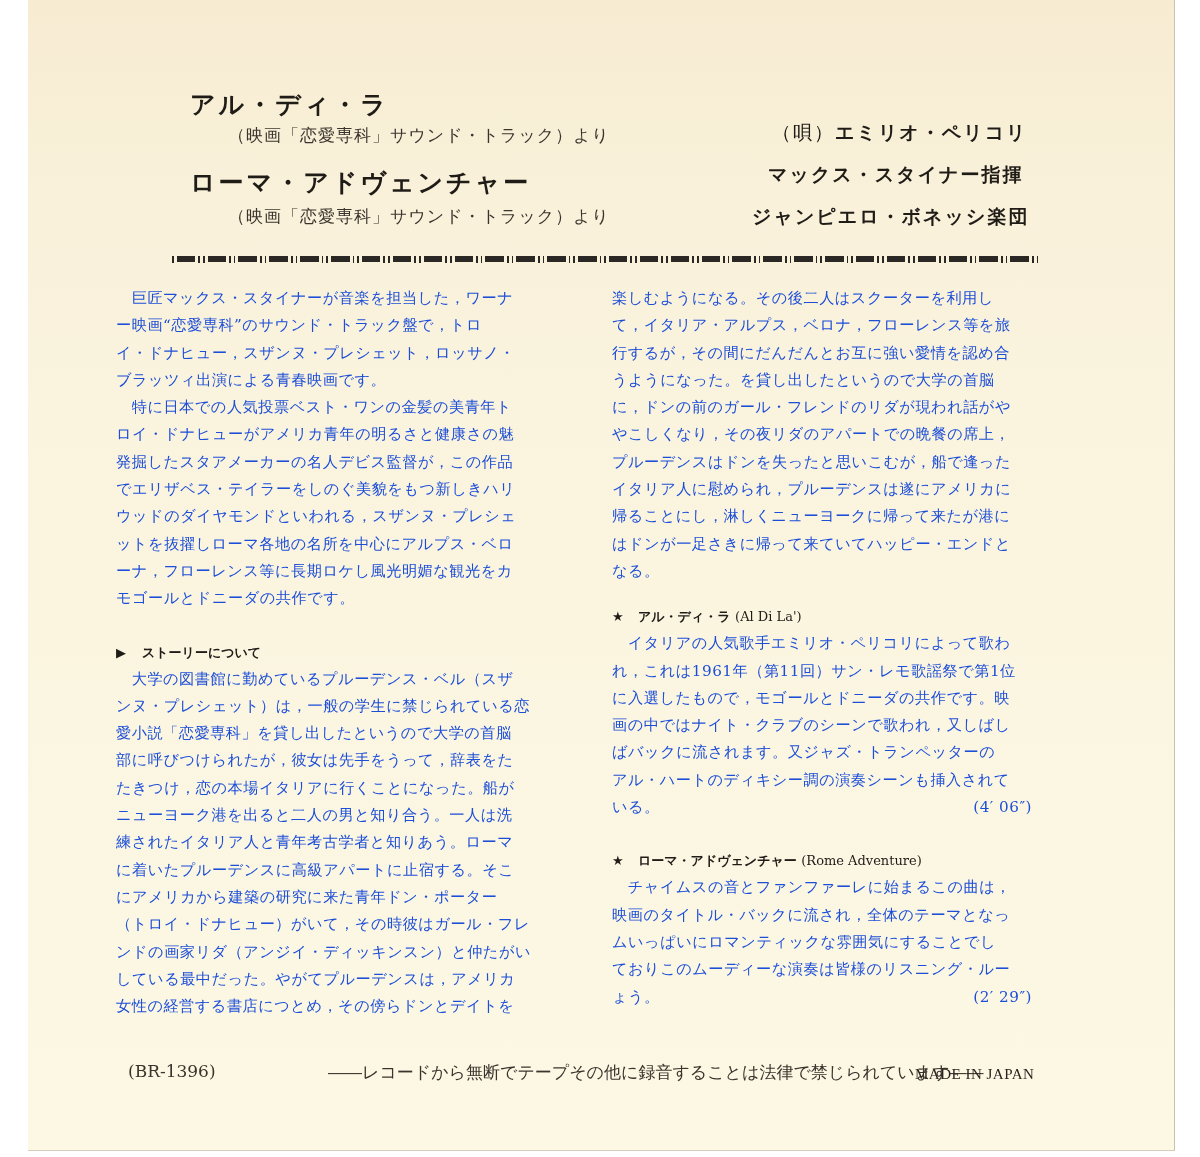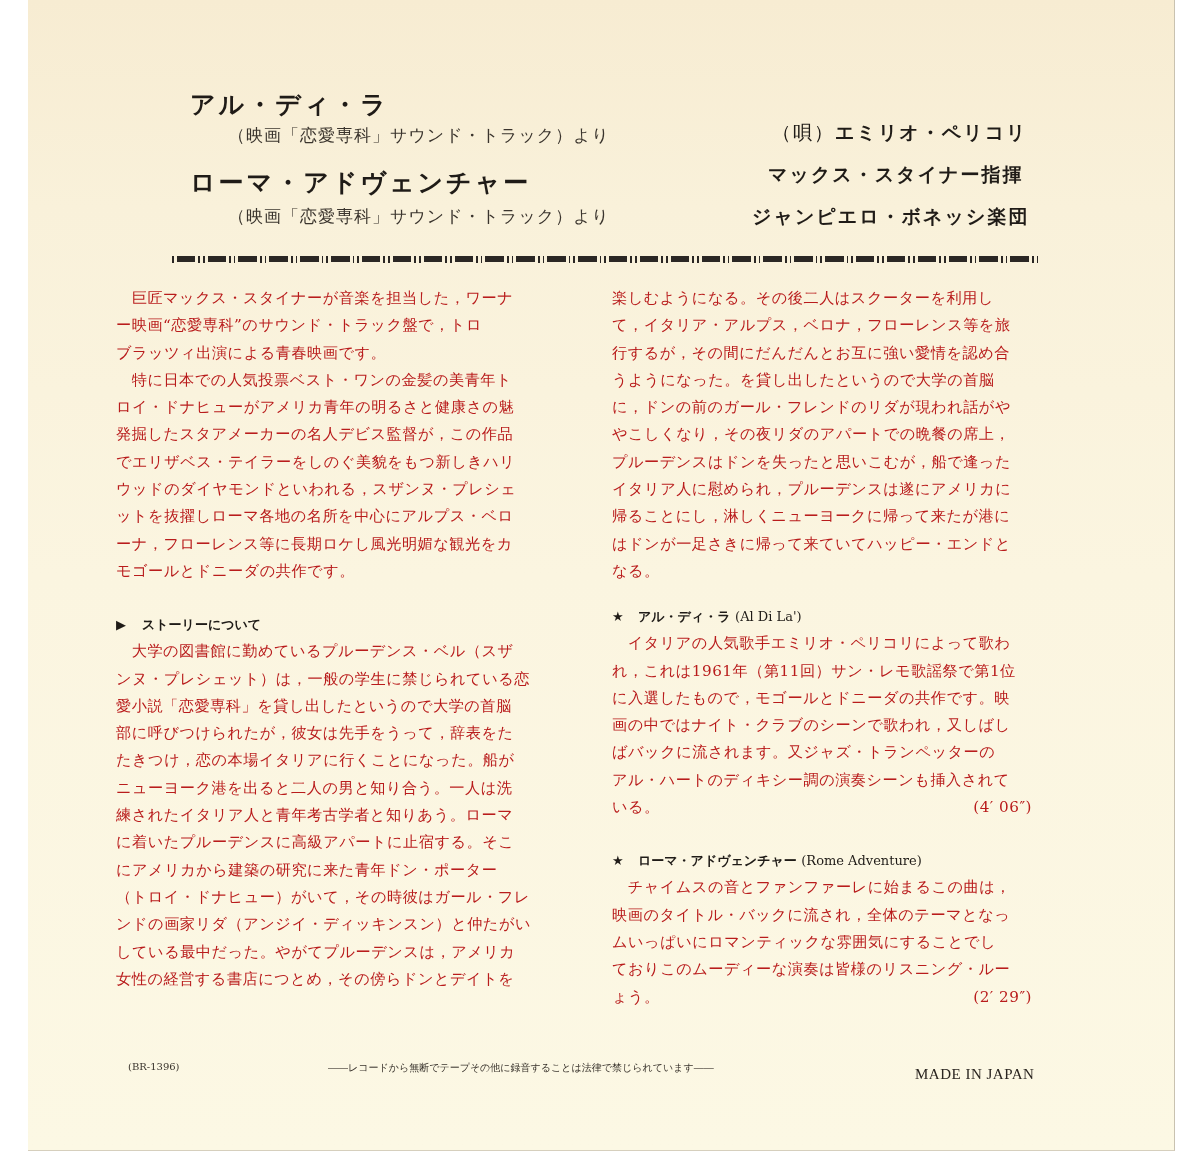--- a/index.html
+++ b/index.html
@@ -32,30 +32,30 @@
     
     .divider {
       position: absolute; left: 172px; top: 255px; width: 866px; height: 8px;
       display: flex; align-items: center; gap: 3px;
     }
     .divider .blk { width: 22px; height: 6px; background: #2b2724; }
     .divider .bar { width: 2px; height: 7px; background: #2b2724; }
 
     
     .col { position: absolute; }
-    .line { font-size: 15.2px; line-height: 27.3px; height: 27.3px; white-space: nowrap; color: #b91c1c; letter-spacing: 0.5px; }
+    .line { font-size: 15.2px; line-height: 27.3px; height: 27.3px; white-space: nowrap; color: #1d4ed8; letter-spacing: 0.5px; }
     .section-head {
       font-family: "DejaVu Sans", "Liberation Sans", sans-serif;
       font-weight: bold; font-size: 13px; color: #1f1b17; height: 27px; line-height: 27px; white-space: nowrap;
     }
     .section-head .en { font-family: "DejaVu Serif", serif; font-weight: normal; }
     .marker { display: inline-block; width: 26px; }
     .dur { text-align: right; }
 
-    .footer { font-size: 10px; color: #3a342d; }
+    .footer { font-size: 17px; color: #3a342d; }
     .made { font-family: "Liberation Serif", "DejaVu Serif", serif; font-size: 15px; color: #2a2520; letter-spacing: 0.5px; }
   </style>
 </head>
 <body>
 
 <div class="paper"></div>
 
 <div class="abs title" style="left:190px; top:88px;">アル・ディ・ラ</div>
 <div class="abs subtitle" style="left:228px; top:124px;">（映画「恋愛専科」サウンド・トラック）より</div>
 <div class="abs title" style="left:190px; top:166px;">ローマ・アドヴェンチャー</div>
@@ -152,20 +152,21 @@
     <span class="bar"></span>
     <span class="blk"></span>
     <span class="bar"></span>
     <span class="bar"></span>
   </div>
 
 <div class="col" style="left:116px; top:285px; width:460px;">
   <div id="intro">
       <div class="line">　巨匠マックス・スタイナーが音楽を担当した，ワーナ</div>
       <div class="line">ー映画“恋愛専科”のサウンド・トラック盤で，トロ</div>
+      <div class="line">イ・ドナヒュー，スザンヌ・プレシェット，ロッサノ・</div>
       <div class="line">ブラッツィ出演による青春映画です。</div>
       <div class="line">　特に日本での人気投票ベスト・ワンの金髪の美青年ト</div>
       <div class="line">ロイ・ドナヒューがアメリカ青年の明るさと健康さの魅</div>
       <div class="line">発掘したスタアメーカーの名人デビス監督が，この作品</div>
       <div class="line">でエリザベス・テイラーをしのぐ美貌をもつ新しきハリ</div>
       <div class="line">ウッドのダイヤモンドといわれる，スザンヌ・プレシェ</div>
       <div class="line">ットを抜擢しローマ各地の名所を中心にアルプス・ベロ</div>
       <div class="line">ーナ，フローレンス等に長期ロケし風光明媚な観光をカ</div>
       <div class="line">モゴールとドニーダの共作です。</div>
     </div>

